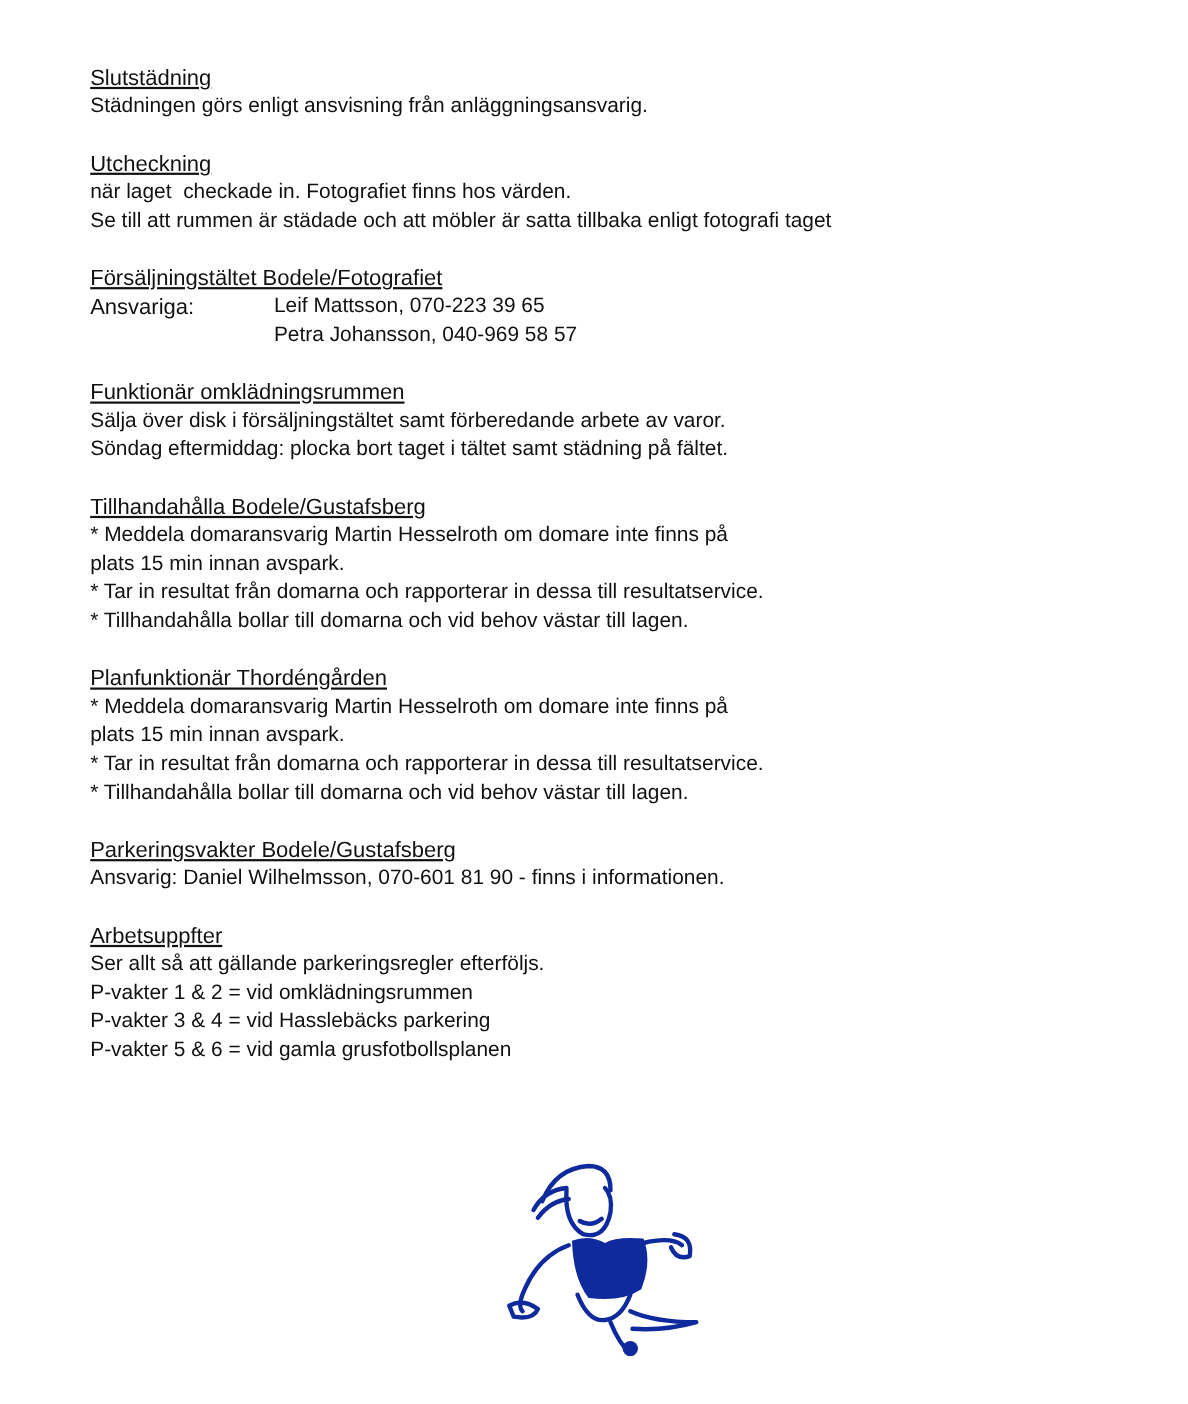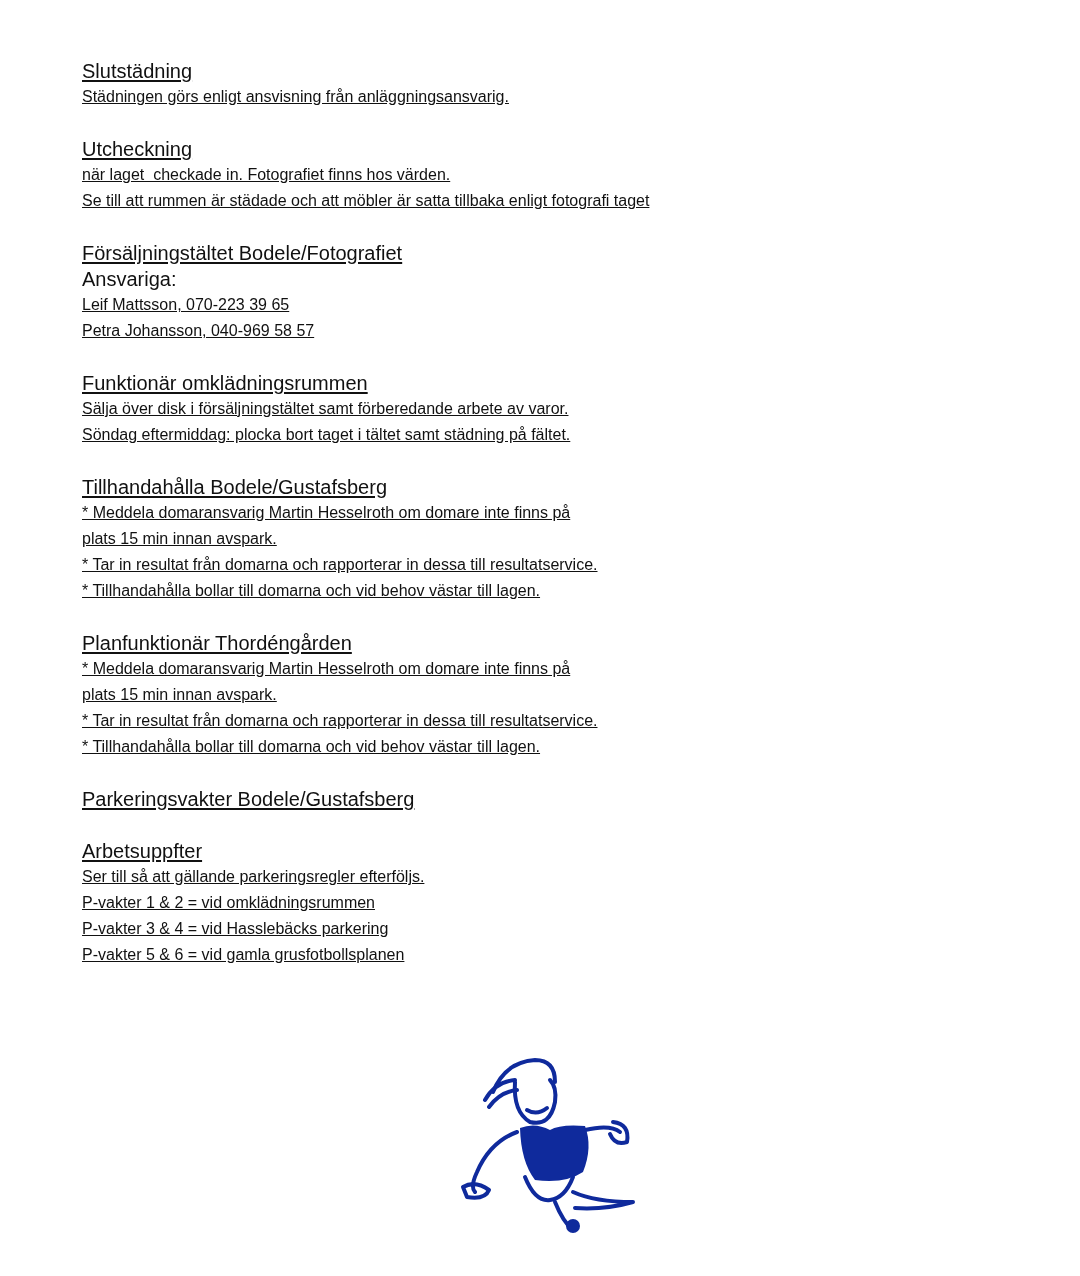--- a/index.html
+++ b/index.html
@@ -2,22 +2,22 @@
 <html><head>
   <meta charset="utf-8">
   <style>
     html, body { margin: 0; padding: 0; background: #ffffff; }
     body { width: 1080px; height: 1276px; position: relative; overflow: hidden;
            font-family: "Liberation Sans", sans-serif; color: #111111; }
     .page { position: absolute; left: 82px; top: 58px; width: 900px; }
     .section { margin-bottom: 26px; }
     .heading { font-weight: normal; text-decoration: underline; font-size: 20px; line-height: 26px;
                text-decoration-thickness: 2px; text-underline-offset: 2px; }
-    .line { font-size: 16px; line-height: 26px; white-space: pre; text-decoration: underline; }
-    .contacts { display: flex; flex-direction: column; }
+    .line { font-size: 19px; line-height: 26px; white-space: pre; }
+    .contacts { display: flex; }
     .contacts .label { width: 167px; font-size: 20px; line-height: 26px; }
     .contacts .list { display: flex; flex-direction: column; }
     .mascot { position: absolute; left: 455px; top: 1052px; width: 185px; height: 185px; }
   </style>
 </head>
 <body>
 
 <div class="page">
 
   <div class="section">
@@ -59,25 +59,26 @@
   <div class="section">
     <div class="heading">Planfunktionär Thordéngården</div>
     <div class="line">* Meddela domaransvarig Martin Hesselroth om domare inte finns på</div>
     <div class="line">plats 15 min innan avspark.</div>
     <div class="line">* Tar in resultat från domarna och rapporterar in dessa till resultatservice.</div>
     <div class="line">* Tillhandahålla bollar till domarna och vid behov västar till lagen.</div>
   </div>
 
   <div class="section">
     <div class="heading">Parkeringsvakter Bodele/Gustafsberg</div>
+    <div class="line">Ansvarig: Daniel Wilhelmsson, 070-601 81 90 - finns i informationen.</div>
   </div>
 
   <div class="section">
     <div class="heading">Arbetsuppfter</div>
-    <div class="line">Ser till så att gällande parkeringsregler efterföljs.</div>
+    <div class="line">Ser allt så att gällande parkeringsregler efterföljs.</div>
     <div class="line">P-vakter 1 &amp; 2 = vid omklädningsrummen</div>
     <div class="line">P-vakter 3 &amp; 4 = vid Hasslebäcks parkering</div>
     <div class="line">P-vakter 5 &amp; 6 = vid gamla grusfotbollsplanen</div>
   </div>
 </div>
 
 <svg class="mascot" viewBox="0 0 185 185">
   <g fill="none" stroke="#0f2a9c" stroke-width="4" stroke-linecap="round" stroke-linejoin="round">
 
     <path d="M38 40 Q50 10 80 8 Q100 8 100 30"></path>

